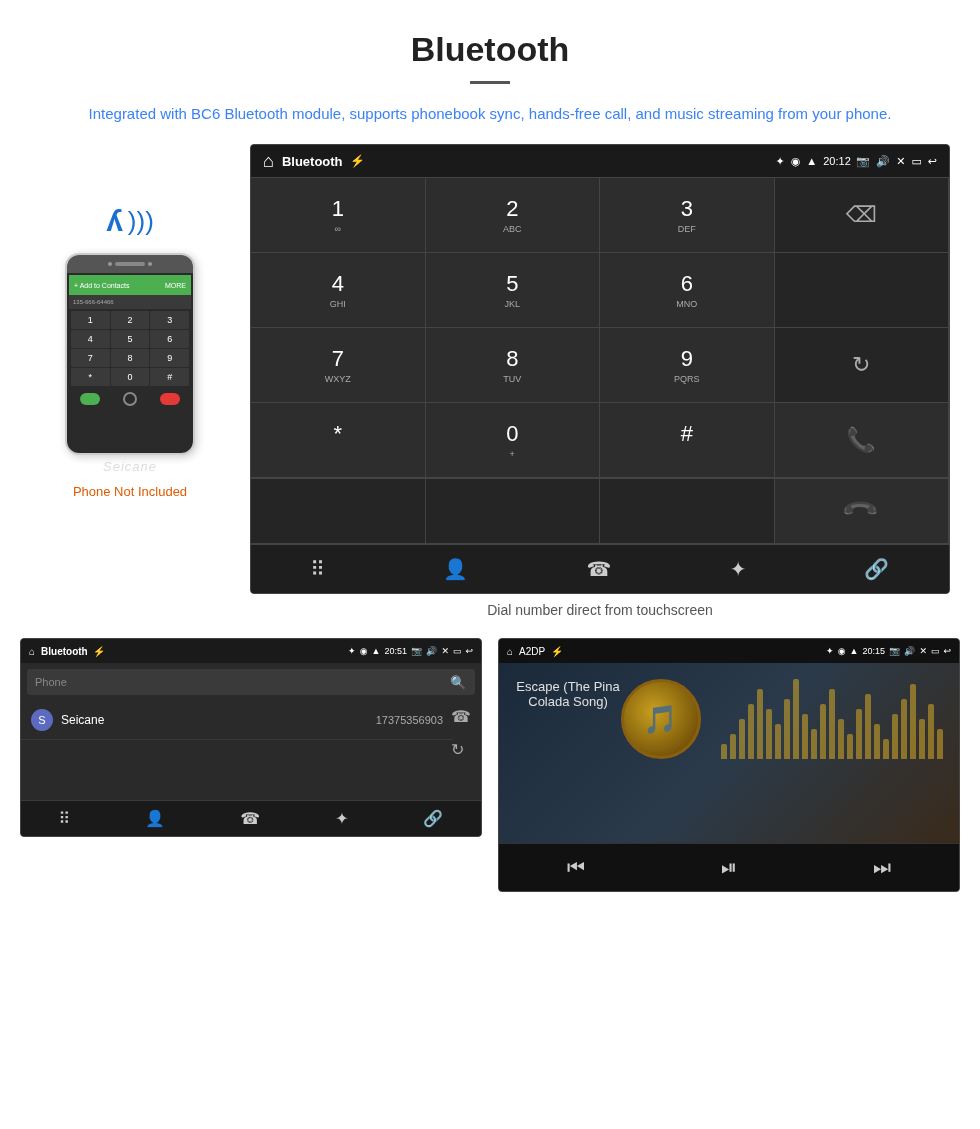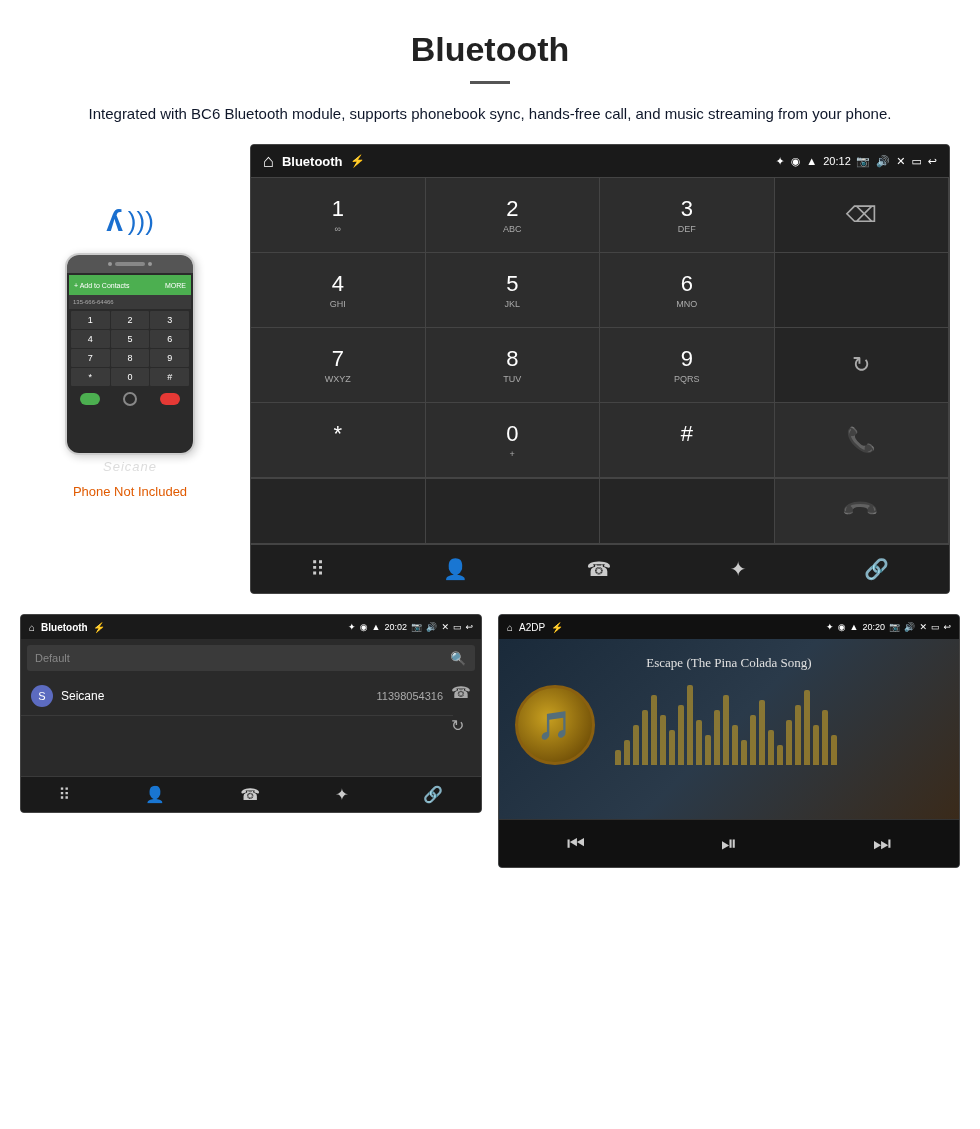--- a/index.html
+++ b/index.html
@@ -23,21 +23,21 @@
       margin-bottom: 12px;
     }
     .title-divider {
       width: 40px;
       height: 3px;
       background: #555;
       margin: 0 auto 18px;
     }
     .page-description {
       font-size: 15px;
-      color: #0f172a;
+      color: #3b82f6;
       line-height: 1.6;
       margin-bottom: 8px;
     }
     .page-specs {
       font-size: 14px;
       color: #e05a00;
       margin-bottom: 20px;
     }
 
     
@@ -367,24 +367,23 @@
       font-size: 10px;
       gap: 6px;
     }
     .music-statusbar-center { flex: 1; text-align: center; font-size: 10px; }
     .music-statusbar-right { display: flex; gap: 4px; font-size: 9px; }
 
     .music-body {
       background: linear-gradient(135deg, #1a2a3a 0%, #2a3a4a 50%, #3a2a1a 100%);
       padding: 16px;
       display: flex;
-      flex-direction: column;
-      align-items: center;
+      flex-direction: row;
+      align-items: flex-start;
       min-height: 180px;
-      font-family: Liberation Serif, serif;
     }
     .music-song-title {
       color: #e0e0e0;
       font-size: 13px;
       text-align: center;
       margin-bottom: 14px;
     }
     .music-art-area {
       display: flex;
       align-items: center;
@@ -589,57 +588,58 @@
 
       <div class="bottom-nav">
         <span class="bottom-nav-icon">⠿</span>
         <span class="bottom-nav-icon">👤</span>
         <span class="bottom-nav-icon">☎</span>
         <span class="bottom-nav-icon">✦</span>
         <span class="bottom-nav-icon">🔗</span>
       </div>
     </div>
 
+    <div class="dial-caption">Dial number direct from touchscreen</div>
   </div>
 </div>
 
 <div class="bottom-row">
 
   <div class="bottom-screen-wrap">
     <div class="pb-screen">
 
       <div class="pb-statusbar">
         <span>⌂</span>
         <span style="font-weight:bold;">Bluetooth</span>
         <span>⚡</span>
         <div class="pb-statusbar-center"></div>
         <div class="pb-statusbar-right">
           <span>✦</span>
           <span>◉</span>
           <span>▲</span>
-          <span>20:02</span>
+          <span>20:51</span>
           <span>📷</span>
           <span>🔊</span>
           <span>✕</span>
           <span>▭</span>
           <span>↩</span>
         </div>
       </div>
 
       <div class="pb-search-bar">
-        <span class="pb-search-text">Default</span>
+        <span class="pb-search-text">Phone</span>
         <span class="pb-search-icon">🔍</span>
       </div>
 
       <div class="pb-body">
         <div class="pb-contact-area">
           <div class="pb-contact-row">
             <div class="pb-contact-letter">S</div>
             <span class="pb-contact-name">Seicane</span>
-            <span class="pb-contact-number">11398054316</span>
+            <span class="pb-contact-number">17375356903</span>
           </div>
         </div>
         <div style="display:flex;flex-direction:column;gap:14px;position:absolute;right:4px;top:0;padding:6px;">
           <span class="pb-side-icon" style="color:#aaa;font-size:16px;">☎</span>
           <span class="pb-side-icon" style="color:#aaa;font-size:16px;">↻</span>
         </div>
       </div>
 
       <div style="height:60px;background:#2a2a2a;"></div>
 
@@ -658,21 +658,21 @@
 
       <div class="music-statusbar">
         <span>⌂</span>
         <span style="font-weight:normal;">A2DP</span>
         <span>⚡</span>
         <div class="music-statusbar-center"></div>
         <div class="music-statusbar-right">
           <span>✦</span>
           <span>◉</span>
           <span>▲</span>
-          <span>20:20</span>
+          <span>20:15</span>
           <span>📷</span>
           <span>🔊</span>
           <span>✕</span>
           <span>▭</span>
           <span>↩</span>
         </div>
       </div>
 
       <div class="music-body">
         <div class="music-song-title">Escape (The Pina Colada Song)</div>

